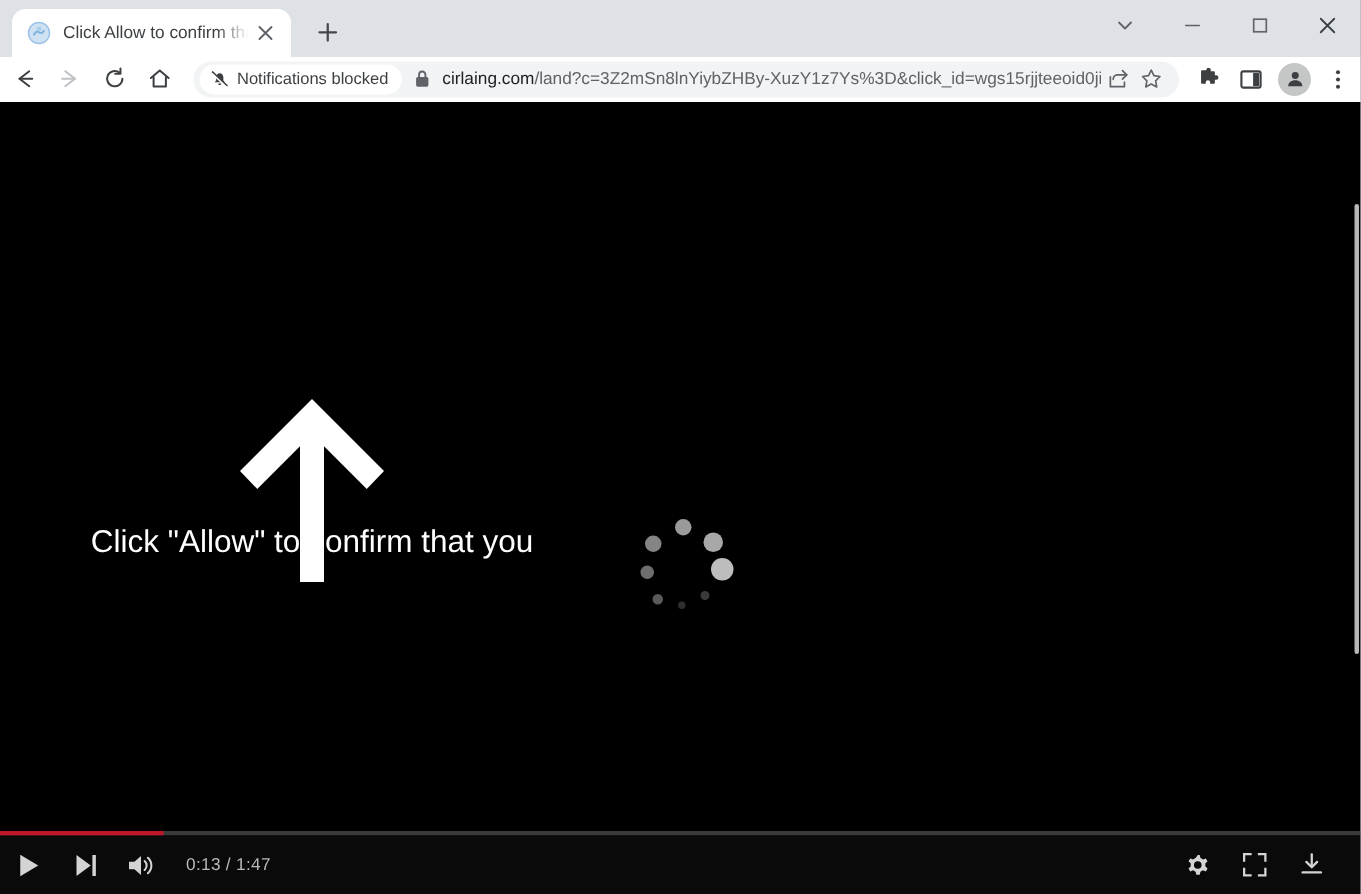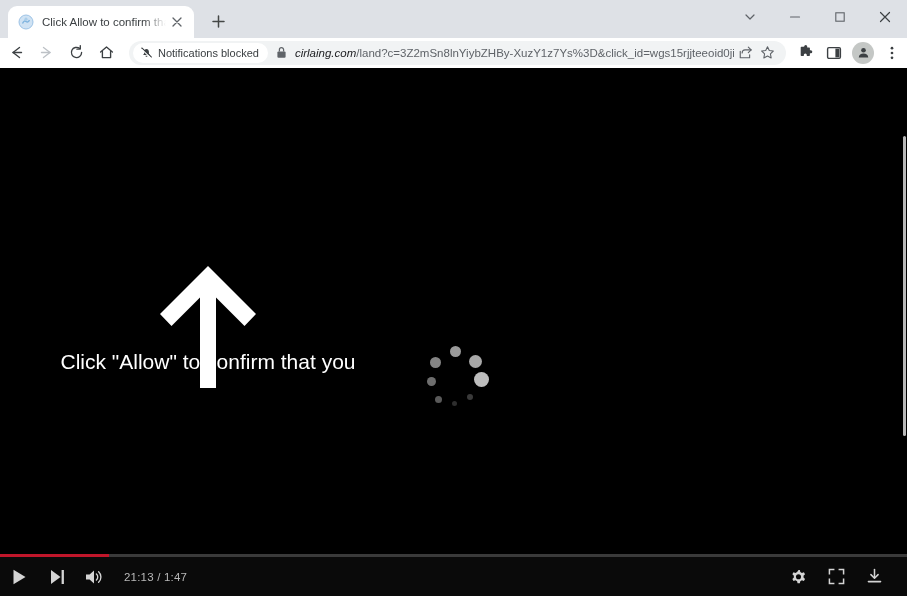--- a/index.html
+++ b/index.html
@@ -122,21 +122,21 @@
   }
   .omni-lock { width: 14px; flex: 0 0 14px; margin: 0 5px 0 8px; display: flex; align-items: center; }
   .omni-url {
     font-size: 11.5px;
     color: #5f6368;
     white-space: nowrap;
     overflow: hidden;
     flex: 1 1 auto;
     min-width: 0;
   }
-  .omni-url .host { color: #202124; font-style: italic; }
+  .omni-url .host { color: #202124; }
   .omni-right { display: flex; align-items: center; flex: 0 0 auto; }
   .omni-ic { width: 22px; height: 22px; display:flex; align-items:center; justify-content:center; }
   .omni-ic svg { display:block; }
 
   .tb-right { display: flex; align-items: center; flex: 0 0 auto; }
   .tb-btn {
     width: 26px; height: 26px;
     display: flex; align-items: center; justify-content: center;
     border-radius: 50%;
     margin: 0 1px;
@@ -436,21 +436,21 @@
           <rect x="11.6" y="1" width="2.3" height="14" fill="#d4d4d4"></rect>
         </svg>
       </div>
       <div class="ctrl">
         <svg width="20" height="16" viewBox="0 0 20 16">
           <path d="M1 5.5 L4.6 5.5 L9 1.6 L9 14.4 L4.6 10.5 L1 10.5 Z" fill="#d4d4d4"></path>
           <path d="M11.4 5 A4 4 0 0 1 11.4 11" stroke="#d4d4d4" stroke-width="1.35" fill="none" stroke-linecap="round"></path>
           <path d="M13.6 2.8 A7 7 0 0 1 13.6 13.2" stroke="#d4d4d4" stroke-width="1.35" fill="none" stroke-linecap="round"></path>
         </svg>
       </div>
-      <span class="timecode">21:13 / 1:47</span>
+      <span class="timecode">0:13 / 1:47</span>
 
       <div class="ctrl-spacer"></div>
 
       <div class="ctrl-right">
         <div class="ctrl">
           <svg width="17" height="17" viewBox="0 0 18 18">
             <path d="M9 0.9 L10.4 0.9 L10.9 3.1 A6.2 6.2 0 0 1 12.6 4.1 L14.7 3.3 L15.9 5.4 L14.3 6.9 A6.2 6.2 0 0 1 14.3 8.9 L15.9 10.4 L14.7 12.5 L12.6 11.7 A6.2 6.2 0 0 1 10.9 12.7 L10.4 14.9 L8 14.9 L7.5 12.7 A6.2 6.2 0 0 1 5.8 11.7 L3.7 12.5 L2.5 10.4 L4.1 8.9 A6.2 6.2 0 0 1 4.1 6.9 L2.5 5.4 L3.7 3.3 L5.8 4.1 A6.2 6.2 0 0 1 7.5 3.1 Z" fill="#d4d4d4" transform="translate(0,1.2)"></path>
             <circle cx="9" cy="9.2" r="2.7" fill="#0a0a0a"></circle>
           </svg>
         </div>

